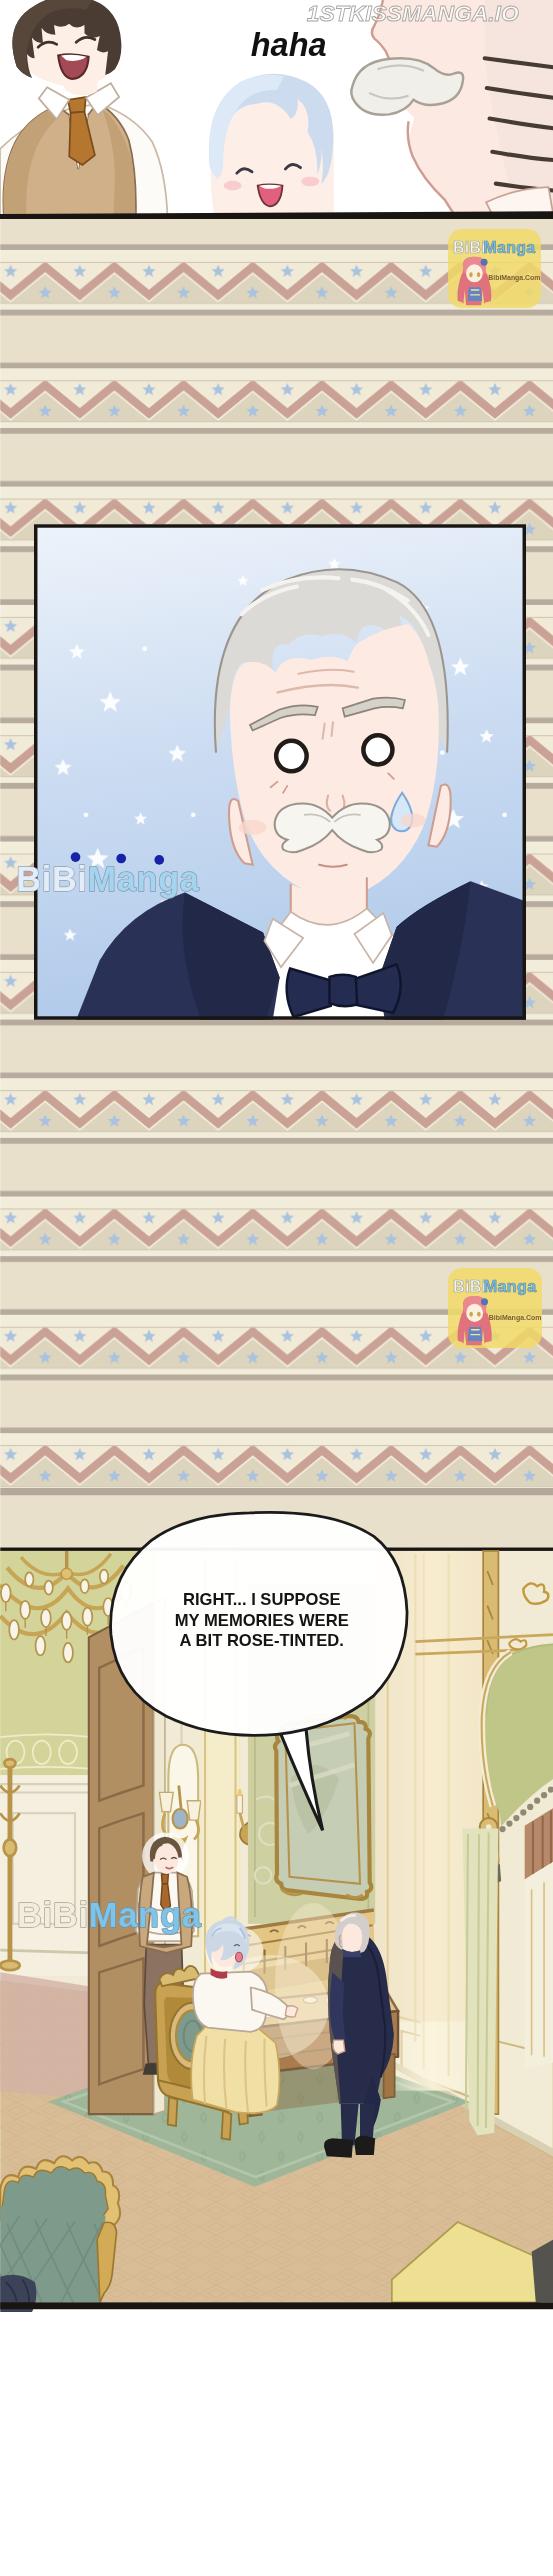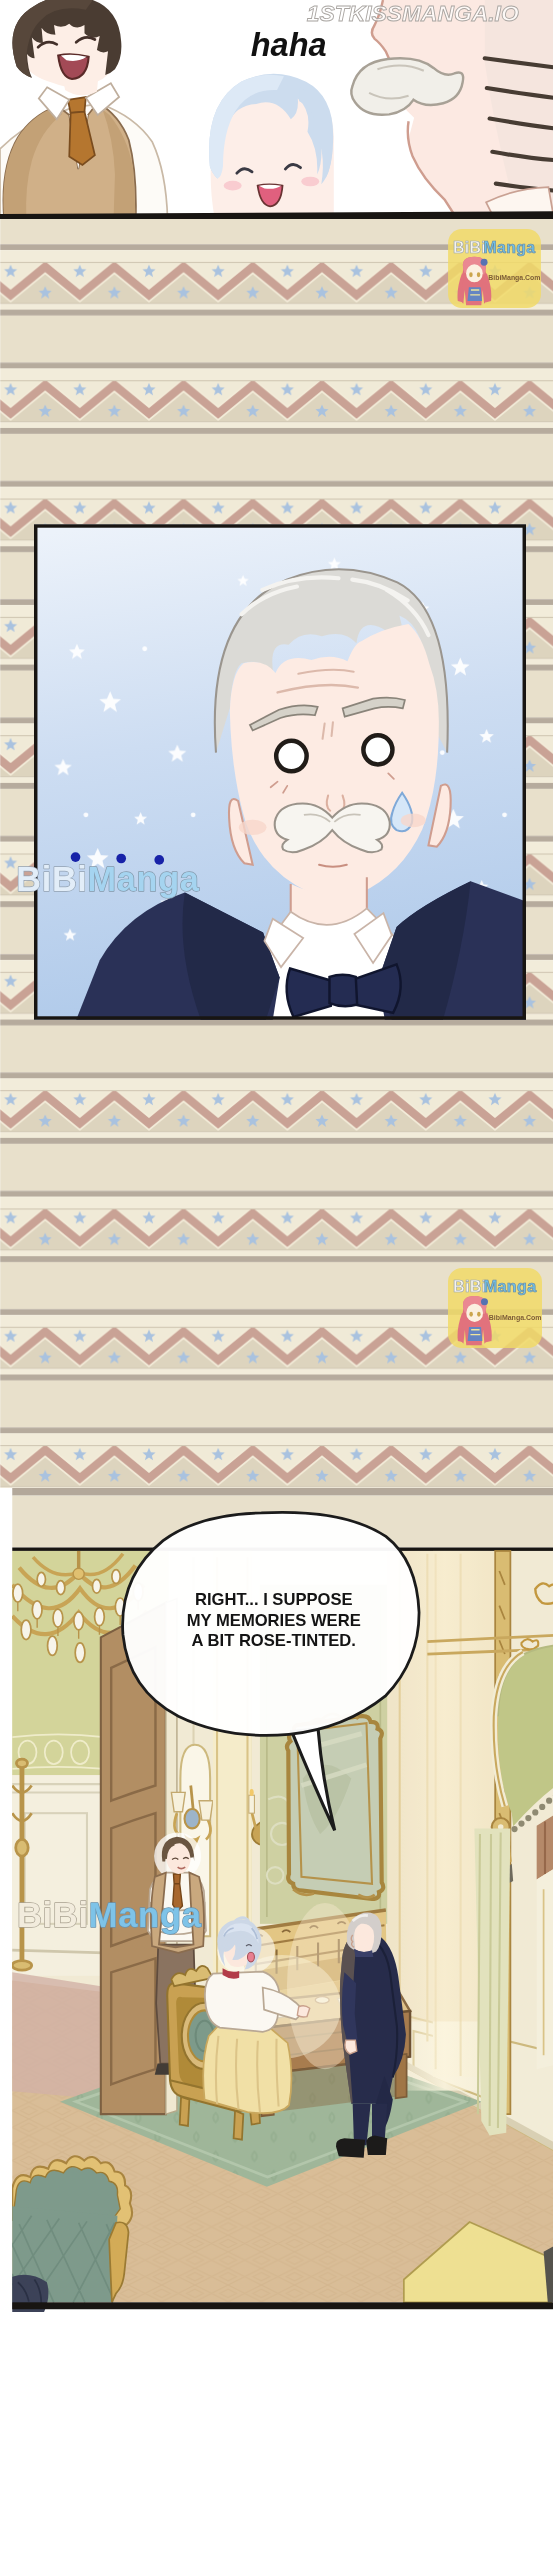--- a/index.html
+++ b/index.html
@@ -206,21 +206,21 @@
 <path d="M427,654 Q446,648 465,654 L467,694 Q447,700 427,692 Z" fill="#242c52" stroke="#10152e" stroke-width="3.5"></path>
 
 <circle cx="60" cy="481" r="7" fill="#1722a8"></circle>
 <circle cx="126" cy="483" r="7" fill="#1722a8"></circle>
 <circle cx="181" cy="485" r="7" fill="#1722a8"></circle>
 
 <rect x="2.5" y="2.5" width="706" height="711" fill="none" stroke="#181512" stroke-width="5"></rect>
 </svg>
 </div>
 
-<div class="abs" id="palace" style="left:0;top:1488px;width:444px;height:824px;margin-left:12px;">
+<div class="abs" id="palace" style="left:0;top:1488px;width:444px;height:824px;">
 <svg width="554" height="824" viewBox="0 0 800 1191" xmlns="http://www.w3.org/2000/svg">
 <defs>
 <pattern id="fl" width="48" height="24" patternUnits="userSpaceOnUse">
 <path d="M0,12 L24,0 L48,12 L24,24 Z M12,12 L24,6 L36,12 L24,18 Z" fill="none" stroke="#c8a87e" stroke-width="1.8"></path>
 </pattern>
 <pattern id="rg" width="56" height="56" patternUnits="userSpaceOnUse">
 <path d="M14,7 Q21,14 14,21 Q7,14 14,7 Z M42,35 Q49,42 42,49 Q35,42 42,35 Z" fill="none" stroke="#8fa98a" stroke-width="3"></path>
 </pattern>
 <linearGradient id="glow" x1="0" y1="0" x2="1" y2="0">
 <stop offset="0" stop-color="#fdf6e0" stop-opacity="0"></stop>

